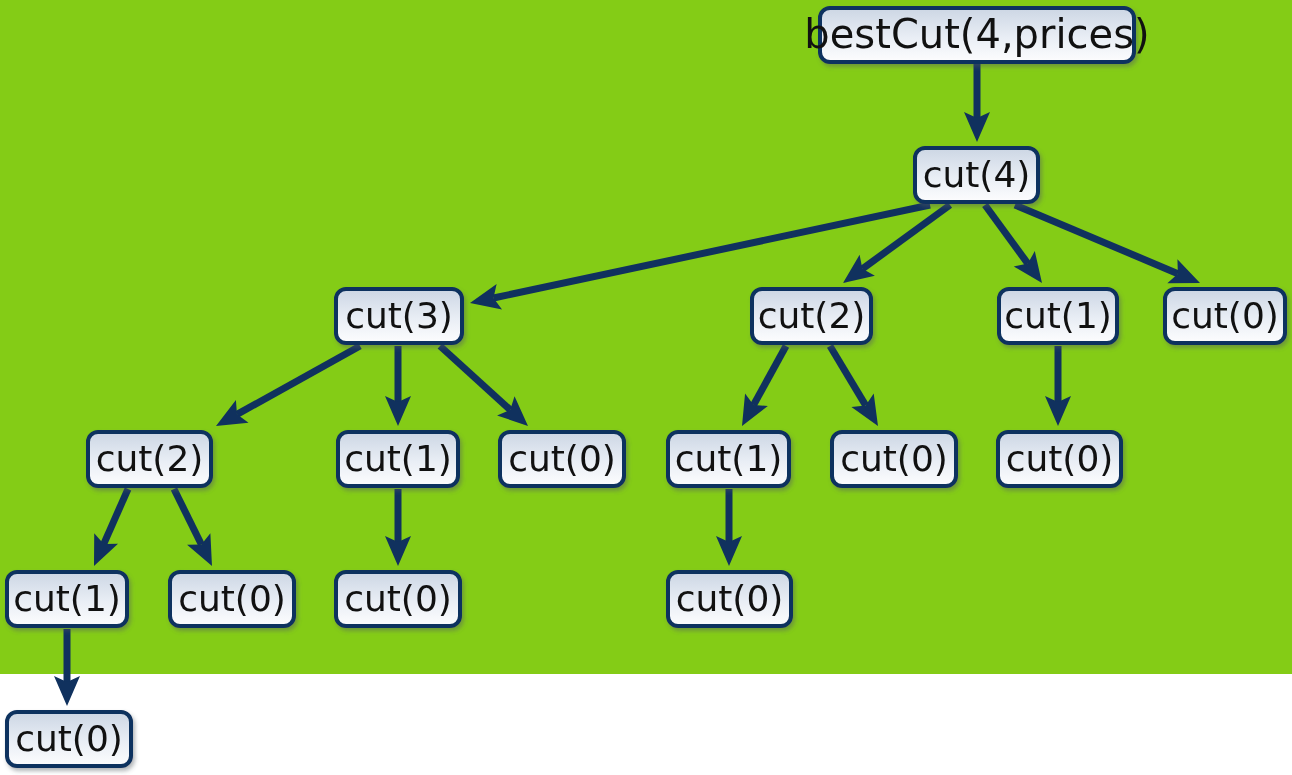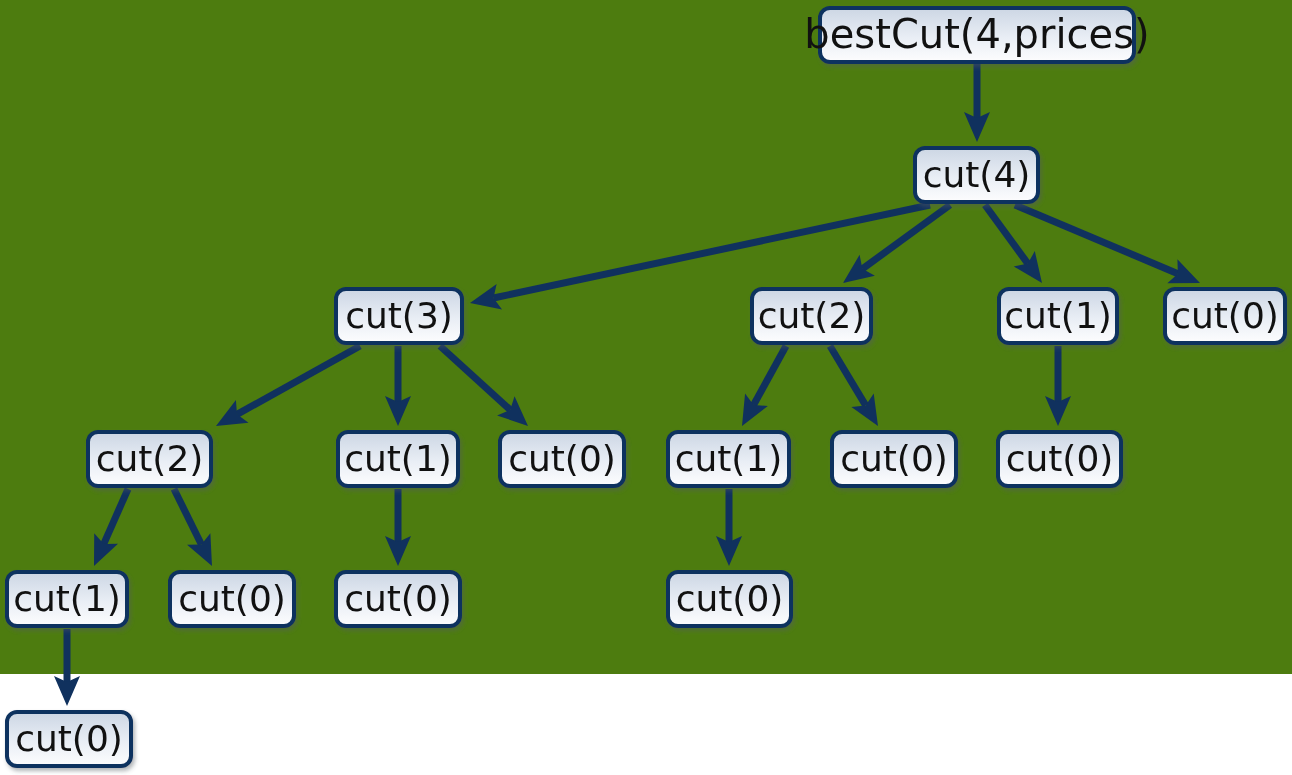--- a/index.html
+++ b/index.html
@@ -10,21 +10,21 @@
   body {
     width: 1292px;
     height: 775px;
     overflow: hidden;
     font-family: "DejaVu Sans", sans-serif;
   }
   #diagram-root {
     position: relative;
     width: 1292px;
     height: 674px;
-    background: #4d7c0f;
+    background: #84cc16;
   }
   svg#tree-svg {
     display: block;
     width: 1292px;
     height: 775px;
   }
   .node-rect {
     stroke: #10315e;
     stroke-width: 4;
   }

